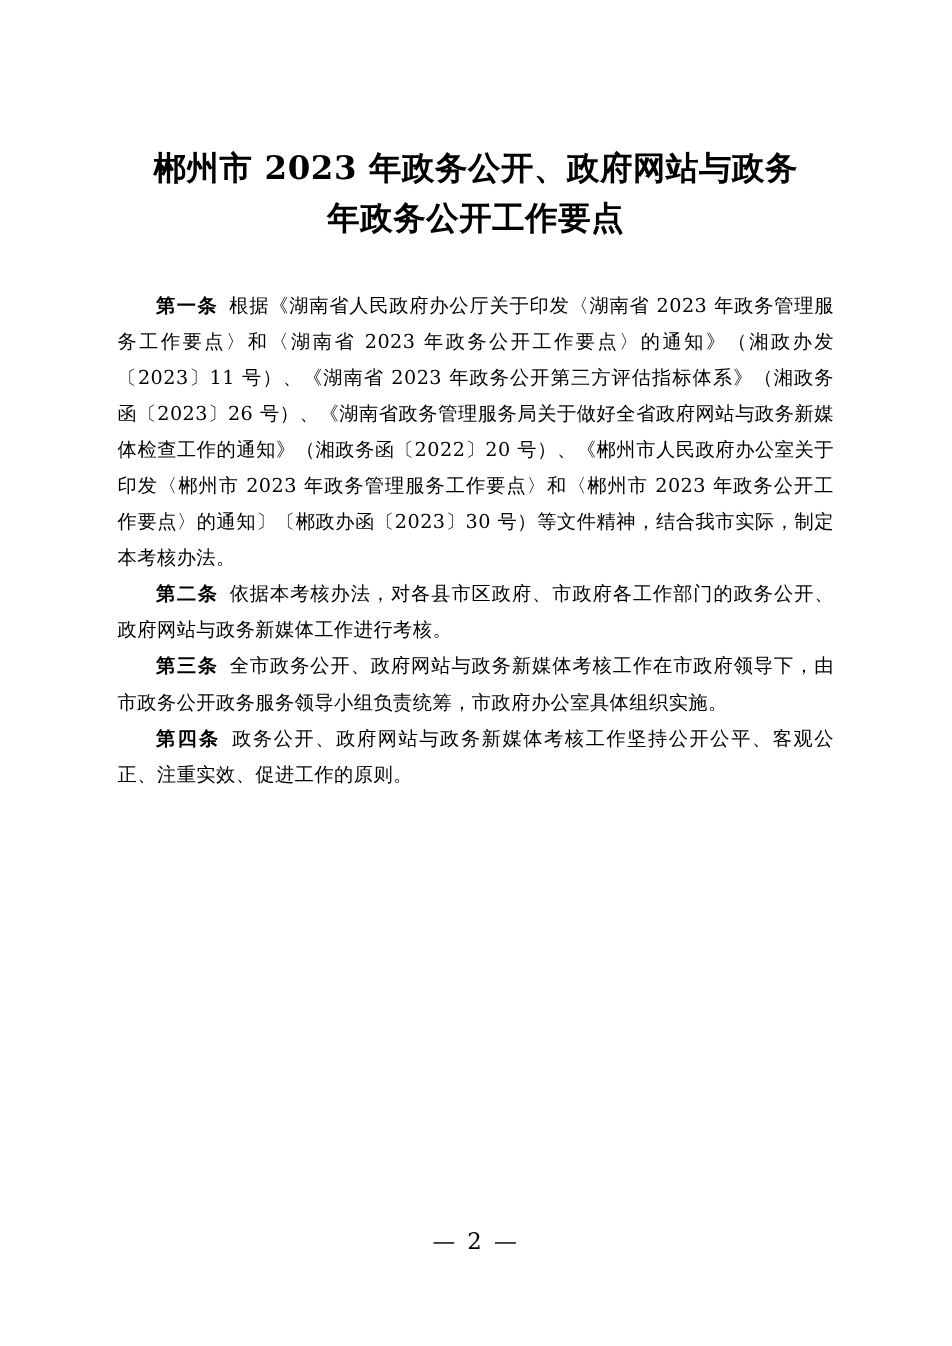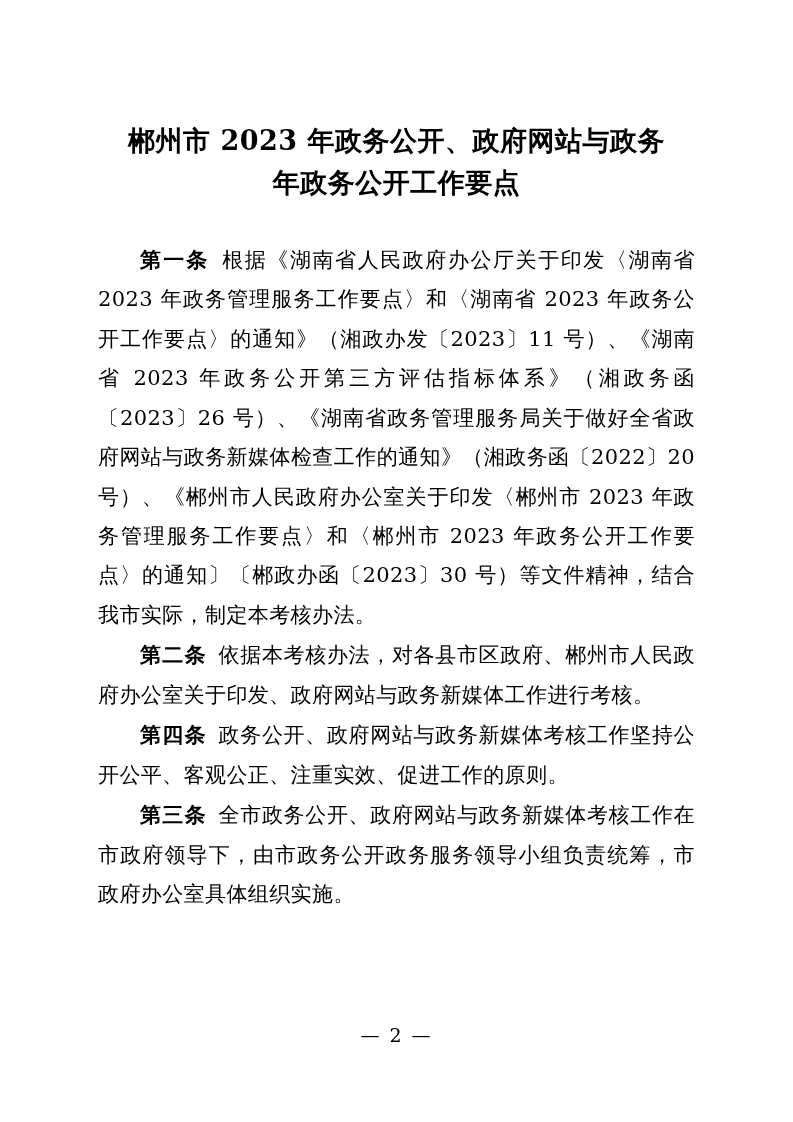--- a/index.html
+++ b/index.html
@@ -33,21 +33,21 @@
     font-family: "DejaVu Serif", "Liberation Serif", serif;
   }
   .doc-title .line {
     display: block;
   }
   .body-text {
     margin-top: 36px;
   }
   p.para {
     margin: 0;
-    font-size: 21px;
+    font-size: 16px;
     line-height: 1.88;
     text-align: justify;
     text-justify: inter-ideograph;
     text-indent: 2em;
     letter-spacing: 0.4px;
   }
   p.para .art {
     font-weight: bold;
     letter-spacing: 1px;
   }
@@ -73,24 +73,24 @@
 
   <h1 class="doc-title">
     <span class="line">郴州市 2023 年政务公开、政府网站与政务</span>
     <span class="line">年政务公开工作要点</span>
   </h1>
 
   <div class="body-text">
 
     <p class="para"><span class="art">第一条</span><span class="gap"></span><span>根据《湖南省人民政府办公厅关于印发〈湖南省 2023 年政务管理服务工作要点〉和〈湖南省 2023 年政务公开工作要点〉的通知》（湘政办发〔2023〕11 号）、《湖南省 2023 年政务公开第三方评估指标体系》（湘政务函〔2023〕26 号）、《湖南省政务管理服务局关于做好全省政府网站与政务新媒体检查工作的通知》（湘政务函〔2022〕20 号）、《郴州市人民政府办公室关于印发〈郴州市 2023 年政务管理服务工作要点〉和〈郴州市 2023 年政务公开工作要点〉的通知〕〔郴政办函〔2023〕30 号）等文件精神，结合我市实际，制定本考核办法。</span></p>
 
-    <p class="para"><span class="art">第二条</span><span class="gap"></span><span>依据本考核办法，对各县市区政府、郴州市人民政府办公室关于印发、政府网站与政务新媒体工作进行考核。</span></p>
+    <p class="para"><span class="art">第二条</span><span class="gap"></span><span>依据本考核办法，对各县市区政府、市政府各工作部门的政务公开、政府网站与政务新媒体工作进行考核。</span></p>
+
+    <p class="para"><span class="art">第三条</span><span class="gap"></span><span>全市政务公开、政府网站与政务新媒体考核工作在市政府领导下，由市政务公开政务服务领导小组负责统筹，市政府办公室具体组织实施。</span></p>
 
     <p class="para"><span class="art">第四条</span><span class="gap"></span><span>政务公开、政府网站与政务新媒体考核工作坚持公开公平、客观公正、注重实效、促进工作的原则。</span></p>
-
-    <p class="para"><span class="art">第三条</span><span class="gap"></span><span>全市政务公开、政府网站与政务新媒体考核工作在市政府领导下，由市政务公开政务服务领导小组负责统筹，市政府办公室具体组织实施。</span></p>
 
 
   </div>
 
   <div class="page-number">— 2 —</div>
 
 </div>
 
 </body></html>

